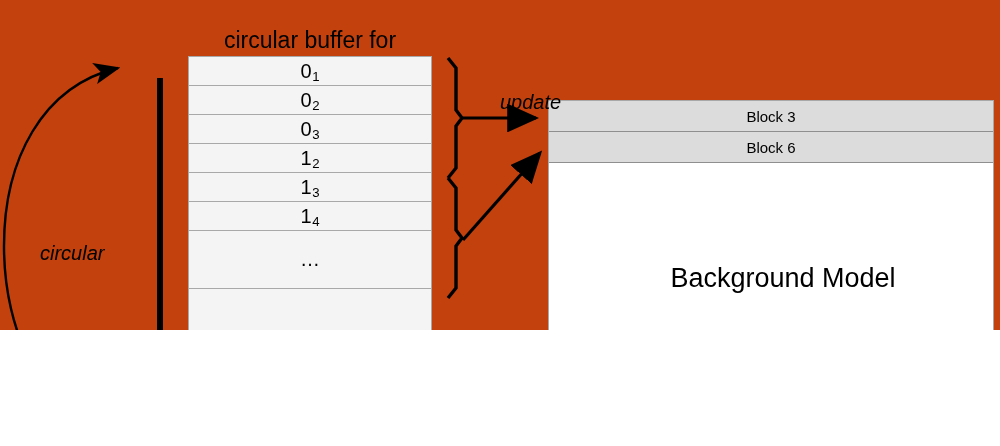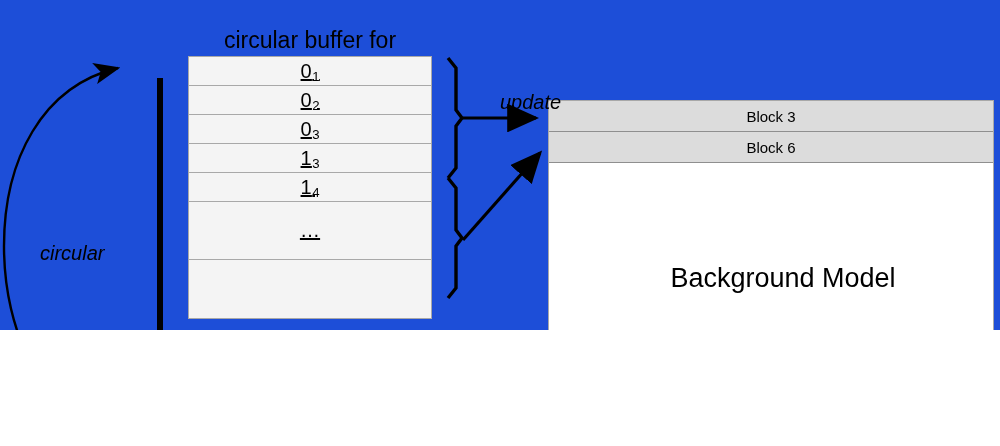--- a/index.html
+++ b/index.html
@@ -4,21 +4,21 @@
 <style>
   html, body {
     margin: 0;
     padding: 0;
     background: #ffffff;
   }
   #canvas {
     position: relative;
     width: 1000px;
     height: 330px;
-    background: #1d4ed8;
+    background: #c2410c;
     font-family: "Liberation Sans", sans-serif;
     color: #000000;
     overflow: hidden;
   }
 
   
   #buffer-title {
     position: absolute;
     left: 188px;
     top: 0px;
@@ -44,21 +44,20 @@
     position: relative;
     box-sizing: border-box;
     height: 29px;
     border-bottom: 1px solid #a8a8a8;
     background: #f4f4f4;
     display: flex;
     align-items: center;
     justify-content: center;
     font-size: 20px;
     letter-spacing: 0.2px;
-    text-decoration: underline;
   }
   .buffer-cell.tall { height: 58px; }
   .buffer-cell.last { border-bottom: none; }
   .cell-text { display: inline-block; }
   .cell-text sub {
     font-size: 0.66em;
     vertical-align: baseline;
     position: relative;
     top: 0.28em;
     left: 0.03em;
@@ -129,20 +128,23 @@
       <div class="buffer-cell">
         <span class="cell-text">0<sub>1</sub></span>
       </div>
       <div class="buffer-cell">
         <span class="cell-text">0<sub>2</sub></span>
       </div>
       <div class="buffer-cell">
         <span class="cell-text">0<sub>3</sub></span>
       </div>
       <div class="buffer-cell">
+        <span class="cell-text">1<sub>2</sub></span>
+      </div>
+      <div class="buffer-cell">
         <span class="cell-text">1<sub>3</sub></span>
       </div>
       <div class="buffer-cell">
         <span class="cell-text">1<sub>4</sub></span>
       </div>
       <div class="buffer-cell tall">
         <span class="cell-text">…</span>
       </div>
       <div class="buffer-cell tall last"></div>
     </div>

